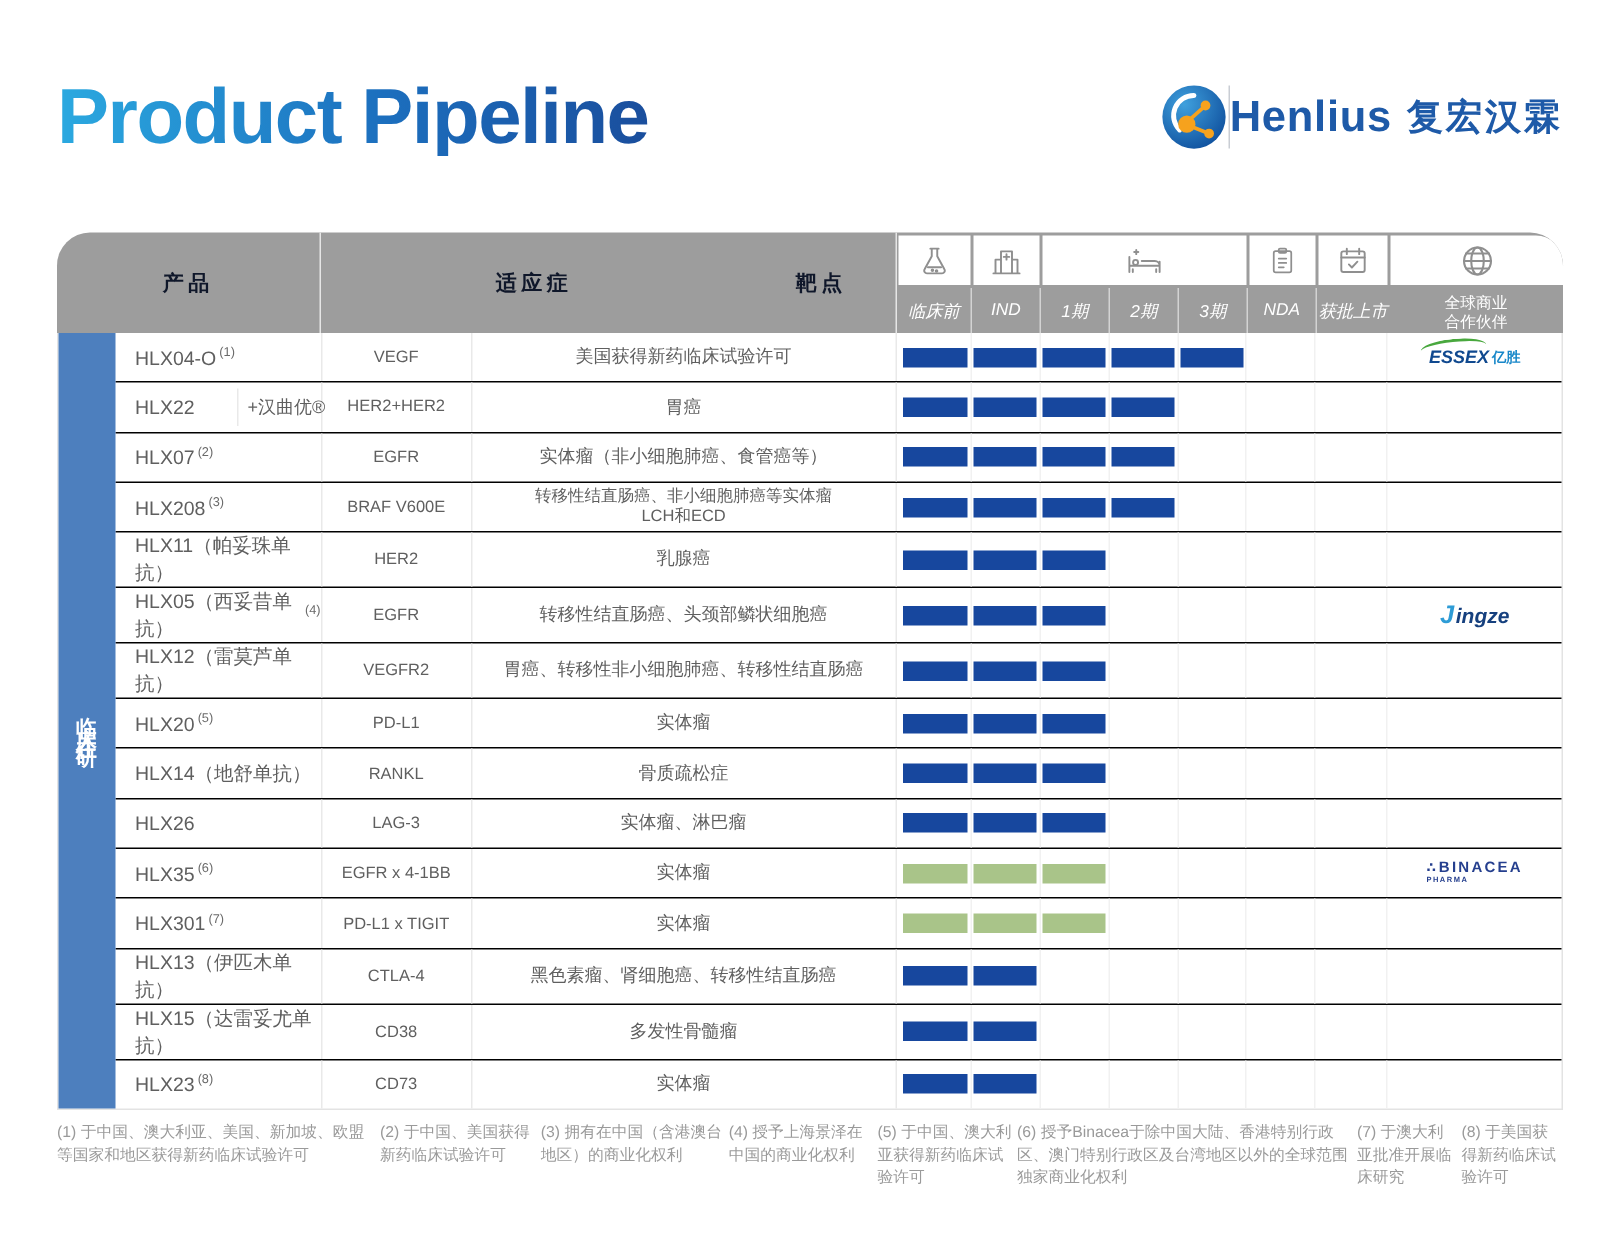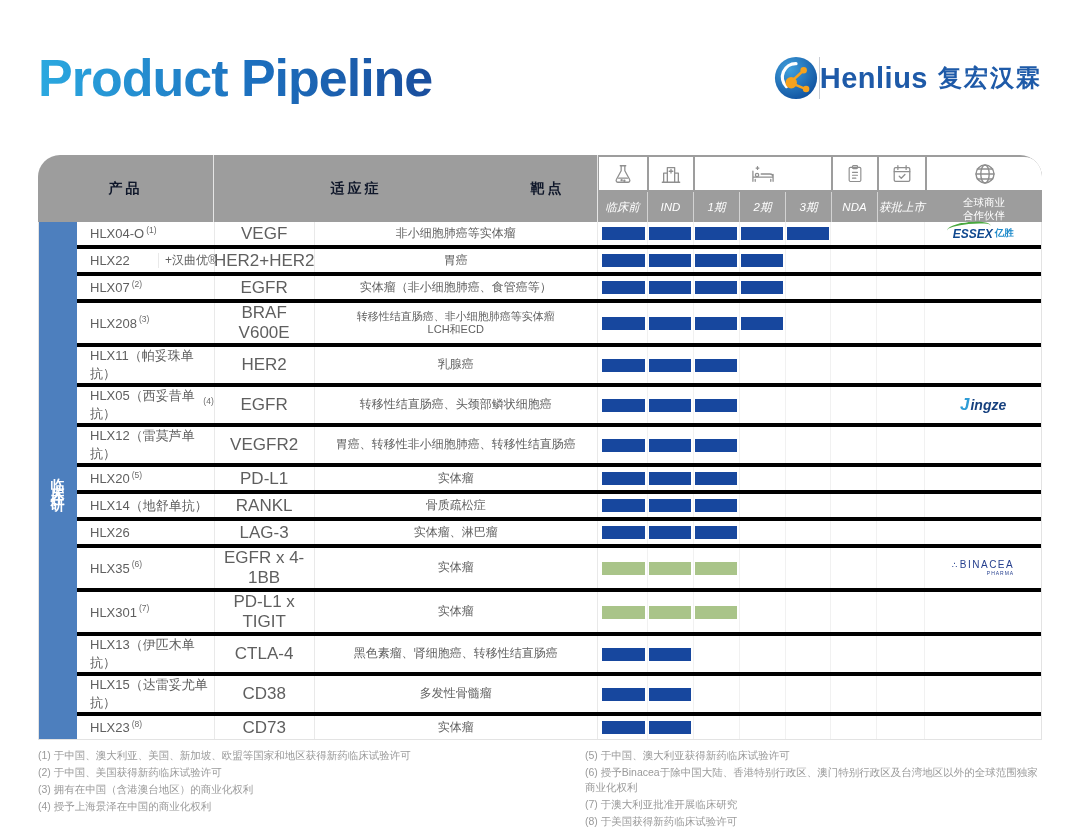--- a/index.html
+++ b/index.html
@@ -40,54 +40,54 @@
   .group-labels .ph-label { width:46px; flex:none; }
   .partner-label { flex:1; display:flex; flex-direction:column; align-items:center; justify-content:flex-end;
     color:#fff; font-size:10.5px; line-height:1.25; margin-top:2px; }
   .hicon { stroke:#8f8f8f; fill:none; stroke-width:1.4; stroke-linecap:round; stroke-linejoin:round; }
 
   
   .tbody { position:relative; height:518px; border:1px solid #e3e3e3; border-top:none; display:flex; flex-direction:column; }
   .side-strip { position:absolute; left:0; top:0; bottom:0; width:38px; background:#4D7FBE;
     display:flex; align-items:center; justify-content:center; }
   .side-strip span { writing-mode:vertical-rl; color:#fff; font-size:14px; font-weight:bold; letter-spacing:7px; }
-  .row { flex:1; display:flex; margin-left:38px; border-bottom:4px solid #000000; align-items:stretch; }
+  .row { flex:1; display:flex; margin-left:38px; border-bottom:1px solid #000000; align-items:stretch; }
   .row:last-child { border-bottom:none; }
   .cell { display:flex; align-items:center; color:#5f5f5f; }
   .product-cell { width:138px; padding-left:13px; font-size:13px; border-right:1px solid #e9e9e9; position:relative; }
   .prod-sup { font-size:8.5px; margin-left:2px; transform:translateY(-4px); color:#6a6a6a; }
   .subdiv { position:absolute; left:81px; top:4px; bottom:4px; width:1px; background:#e9e9e9; }
   .prod-extra { position:absolute; left:88px; font-size:12px; color:#5f5f5f; white-space:nowrap; }
-  .target-cell { width:100px; justify-content:center; font-size:17px; border-right:1px solid #e9e9e9; text-align:center; }
+  .target-cell { width:100px; justify-content:center; font-size:11px; border-right:1px solid #e9e9e9; text-align:center; }
   .indication-cell { width:284px; justify-content:center; font-size:12px; text-align:center;
     border-right:1px solid #e9e9e9; white-space:pre-line; line-height:1.15; }
   .indication-cell.small { font-size:11px; }
   .phase-cell { border-right:1px solid #f1f1f1; display:flex; align-items:center; }
   .pc0{width:50px}.pc1,.pc2,.pc3,.pc4,.pc5{width:46px}.pc6{width:48px}
   .bar { height:13px; width:100%; margin:0 1.5px; }
   .pc0 .bar { margin-left:4px; }
   .bar.blue { background:#17479E; }
   .bar.green { background:#A9C489; }
   .partner-cell { width:116px; justify-content:center; }
 
   
   .logo-essex { position:relative; font-style:italic; font-weight:bold; font-size:12px; color:#10498f;
     display:inline-flex; align-items:center; }
   .logo-essex .swoosh { position:absolute; left:-6px; top:-5px; width:44px; height:12px;
     border-top:2px solid #49a83e; border-radius:50%; transform:rotate(-6deg); }
   .logo-essex .suffix { font-size:9.5px; font-style:normal; color:#1787c9; margin-left:2px; font-weight:600; }
   .logo-jingze { font-style:italic; font-weight:bold; font-size:14px; color:#16407e; }
   .logo-jingze .jmark { color:#2e9cd6; font-size:17px; margin-right:1px; }
-  .logo-binacea { font-weight:normal; font-size:10px; letter-spacing:1.5px; color:#253f8e; line-height:1; text-align:right; }
+  .logo-binacea { font-weight:bold; font-size:10px; letter-spacing:1.5px; color:#253f8e; line-height:1; }
   .logo-binacea .mark { font-size:9px; margin-right:2px; letter-spacing:0; }
   .logo-binacea .sub { display:block; font-size:5px; letter-spacing:1px; margin-top:1px; }
 
   
   .footnotes { position:absolute; left:38px; top:748px; width:1004px; display:flex; }
-  .fn-col { display:flex; flex-direction:column; gap:2px; }
+  .fn-col { display:flex; flex-direction:row; gap:2px; }
   .fn-col.left { width:547px; }
   .fn-col.right { flex:1; }
   .fn { font-size:10.5px; color:#9a9a9a; line-height:15px; }
 </style>
 </head>
 <body>
 
 <div class="page">
 
   <div class="topbar">
@@ -199,21 +199,21 @@
     <div class="tbody">
       <div class="side-strip">
         <span>临床在研</span>
       </div>
       <div id="rows" style="display:contents"><div class="row">
             <div class="cell product-cell">
               <span>HLX04-O</span>
               <span class="prod-sup">(1)</span>
             </div>
             <div class="cell target-cell">VEGF</div>
-            <div class="cell indication-cell">非小细胞肺癌等实体瘤</div>
+            <div class="cell indication-cell">美国获得新药临床试验许可</div>
             <div class="cell phase-cell pc0">
               <div class="bar blue"></div>
             </div>
             <div class="cell phase-cell pc1">
               <div class="bar blue"></div>
             </div>
             <div class="cell phase-cell pc2">
               <div class="bar blue"></div>
             </div>
             <div class="cell phase-cell pc3">

